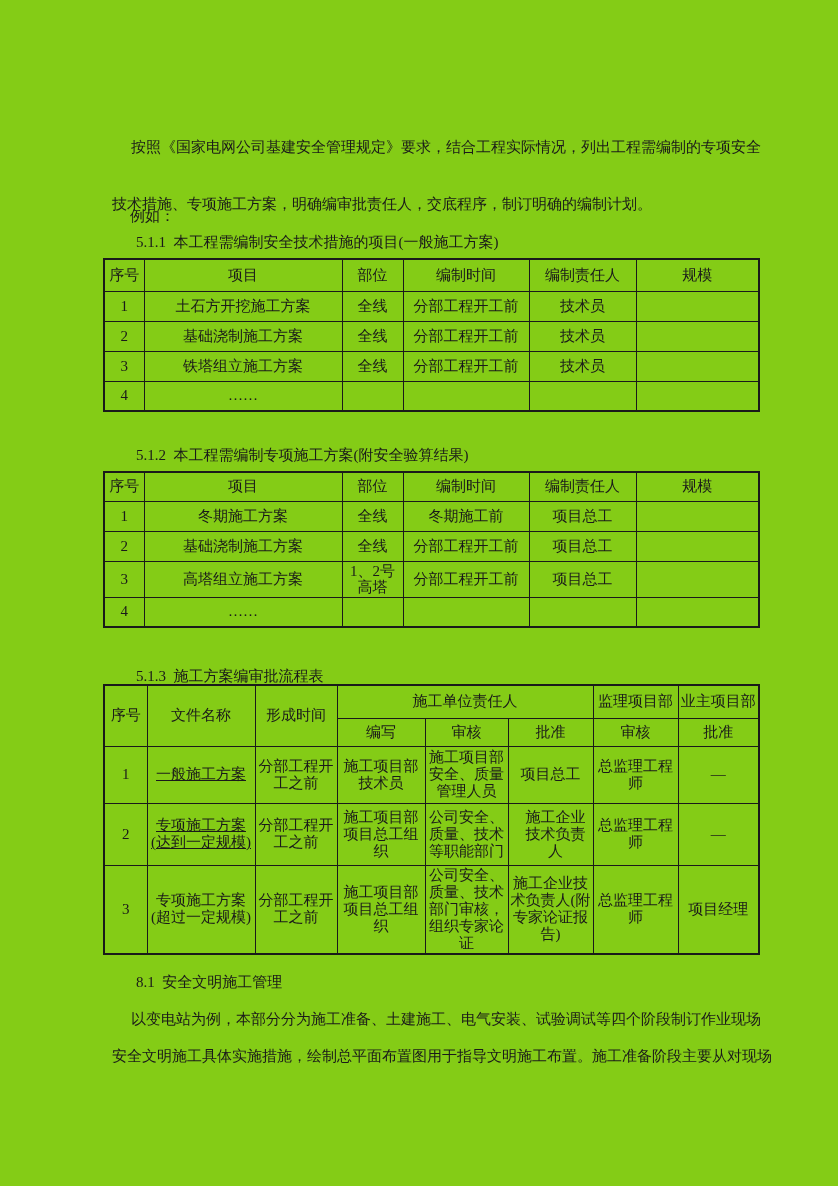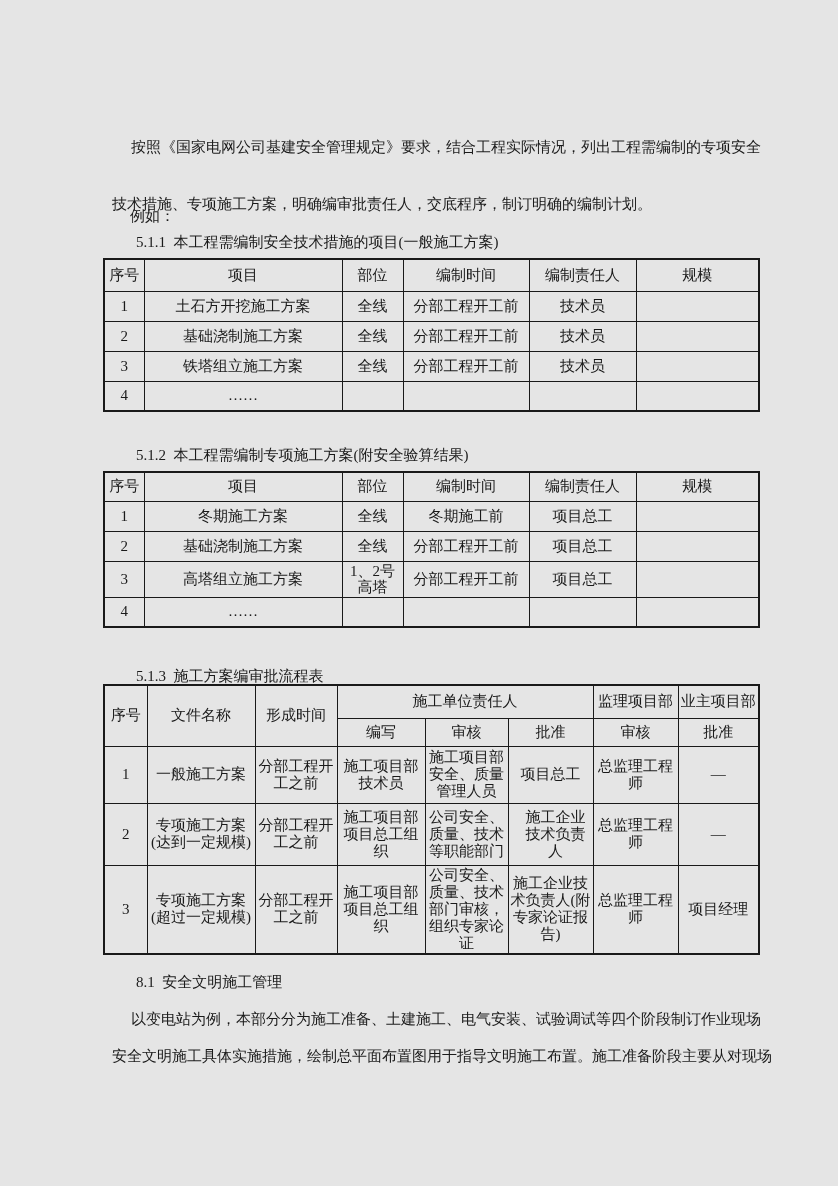--- a/index.html
+++ b/index.html
@@ -1,21 +1,21 @@
 <!DOCTYPE html>
 <html><head>
 <meta charset="utf-8">
 <style>
   * { margin: 0; padding: 0; box-sizing: border-box; }
   html, body { background: #ffffff; }
   .page {
     position: relative;
     width: 838px;
     height: 1186px;
-    background: #e5e5e5;
+    background: #84cc16;
     font-family: "Liberation Serif", serif;
     color: #1a1a1a;
     overflow: hidden;
   }
   .abs { position: absolute; white-space: pre; }
   .para { font-size: 15px; line-height: 22px; }
   .heading { font-size: 15px; line-height: 22px; }
 
   table.doc-table {
     position: absolute;
@@ -197,31 +197,31 @@
     </tr>
     <tr style="height:28px;">
       <th>编写</th>
       <th>审核</th>
       <th>批准</th>
       <th>审核</th>
       <th>批准</th>
     </tr>
     <tr style="height:57px;">
       <td>1</td>
-      <td style="white-space:normal;">一般施工方案</td>
+      <td style="white-space:normal;text-decoration:underline;">一般施工方案</td>
       <td style="white-space:normal;">分部工程开工之前</td>
       <td style="white-space:normal;">施工项目部技术员</td>
       <td style="white-space:normal;">施工项目部安全、质量管理人员</td>
       <td style="white-space:normal;">项目总工</td>
       <td style="white-space:normal;">总监理工程师</td>
       <td>—</td>
     </tr>
     <tr style="height:62px;">
       <td>2</td>
-      <td style="white-space:normal;">专项施工方案(达到一定规模)</td>
+      <td style="white-space:normal;text-decoration:underline;">专项施工方案(达到一定规模)</td>
       <td style="white-space:normal;">分部工程开工之前</td>
       <td style="white-space:normal;">施工项目部项目总工组织</td>
       <td style="white-space:normal;">公司安全、质量、技术等职能部门</td>
       <td style="white-space:normal;padding-left:12px;">施工企业技术负责人</td>
       <td style="white-space:normal;">总监理工程师</td>
       <td>—</td>
     </tr>
     <tr style="height:78px;">
       <td>3</td>
       <td style="white-space:normal;">专项施工方案(超过一定规模)</td>

